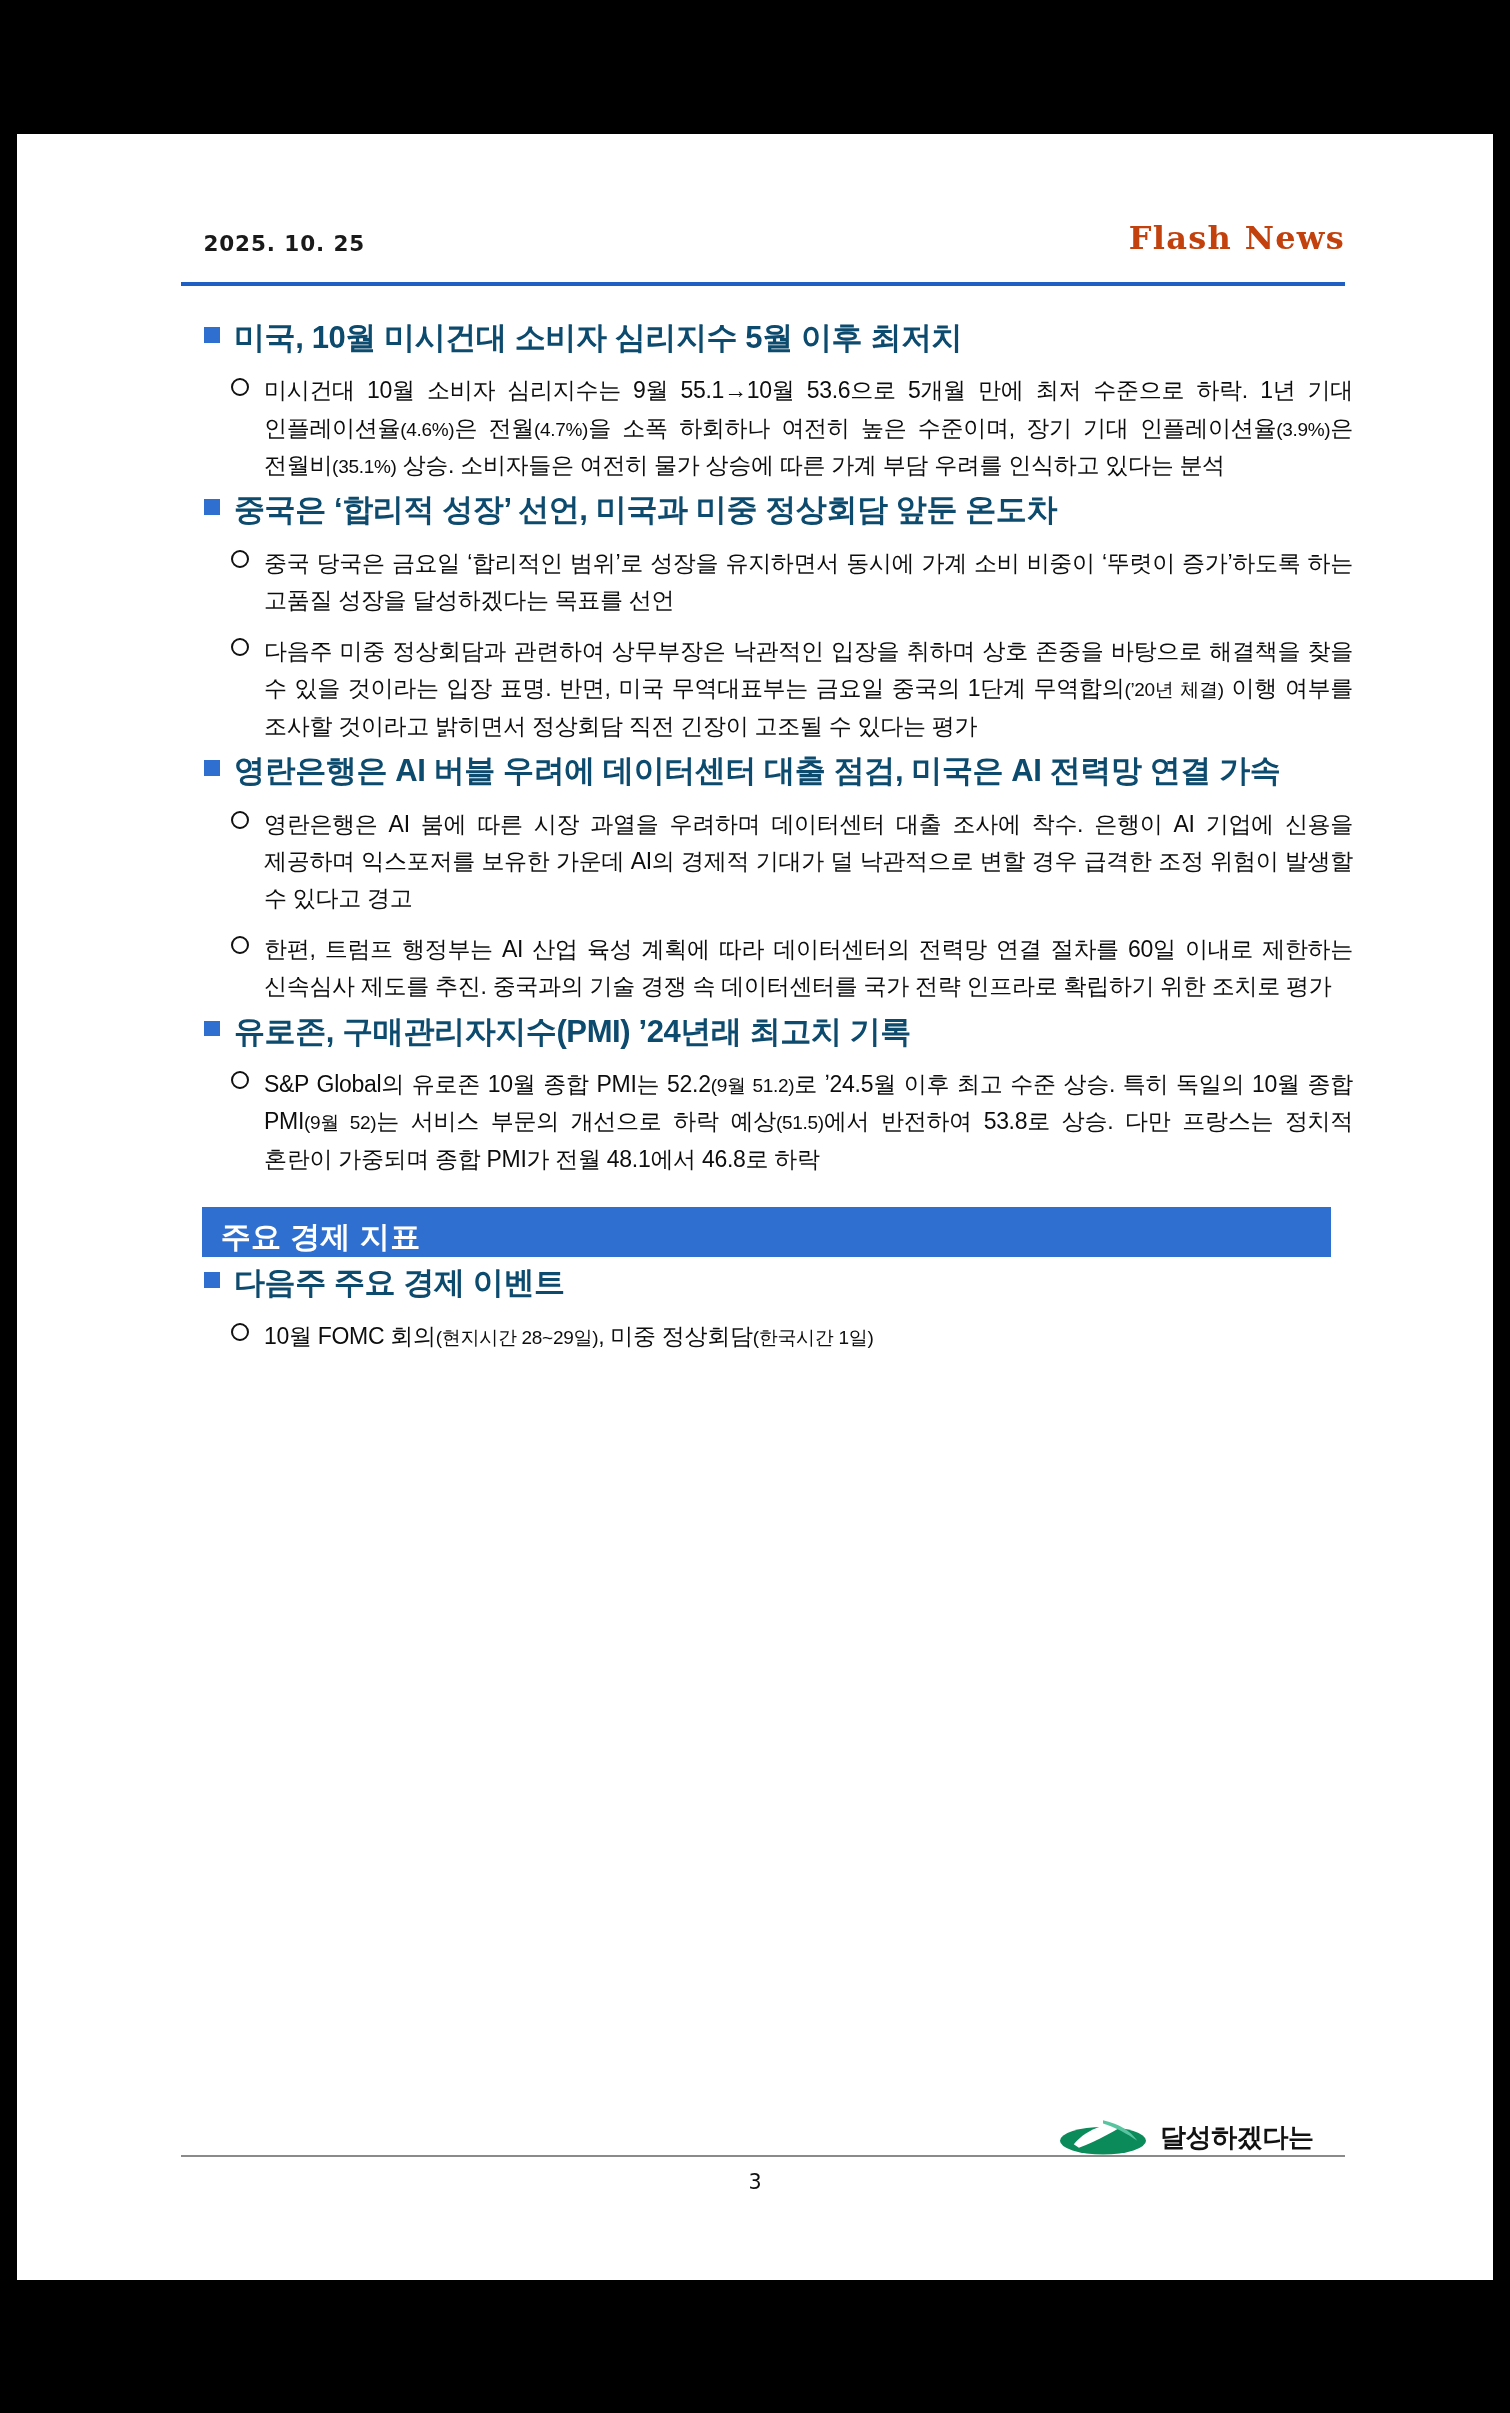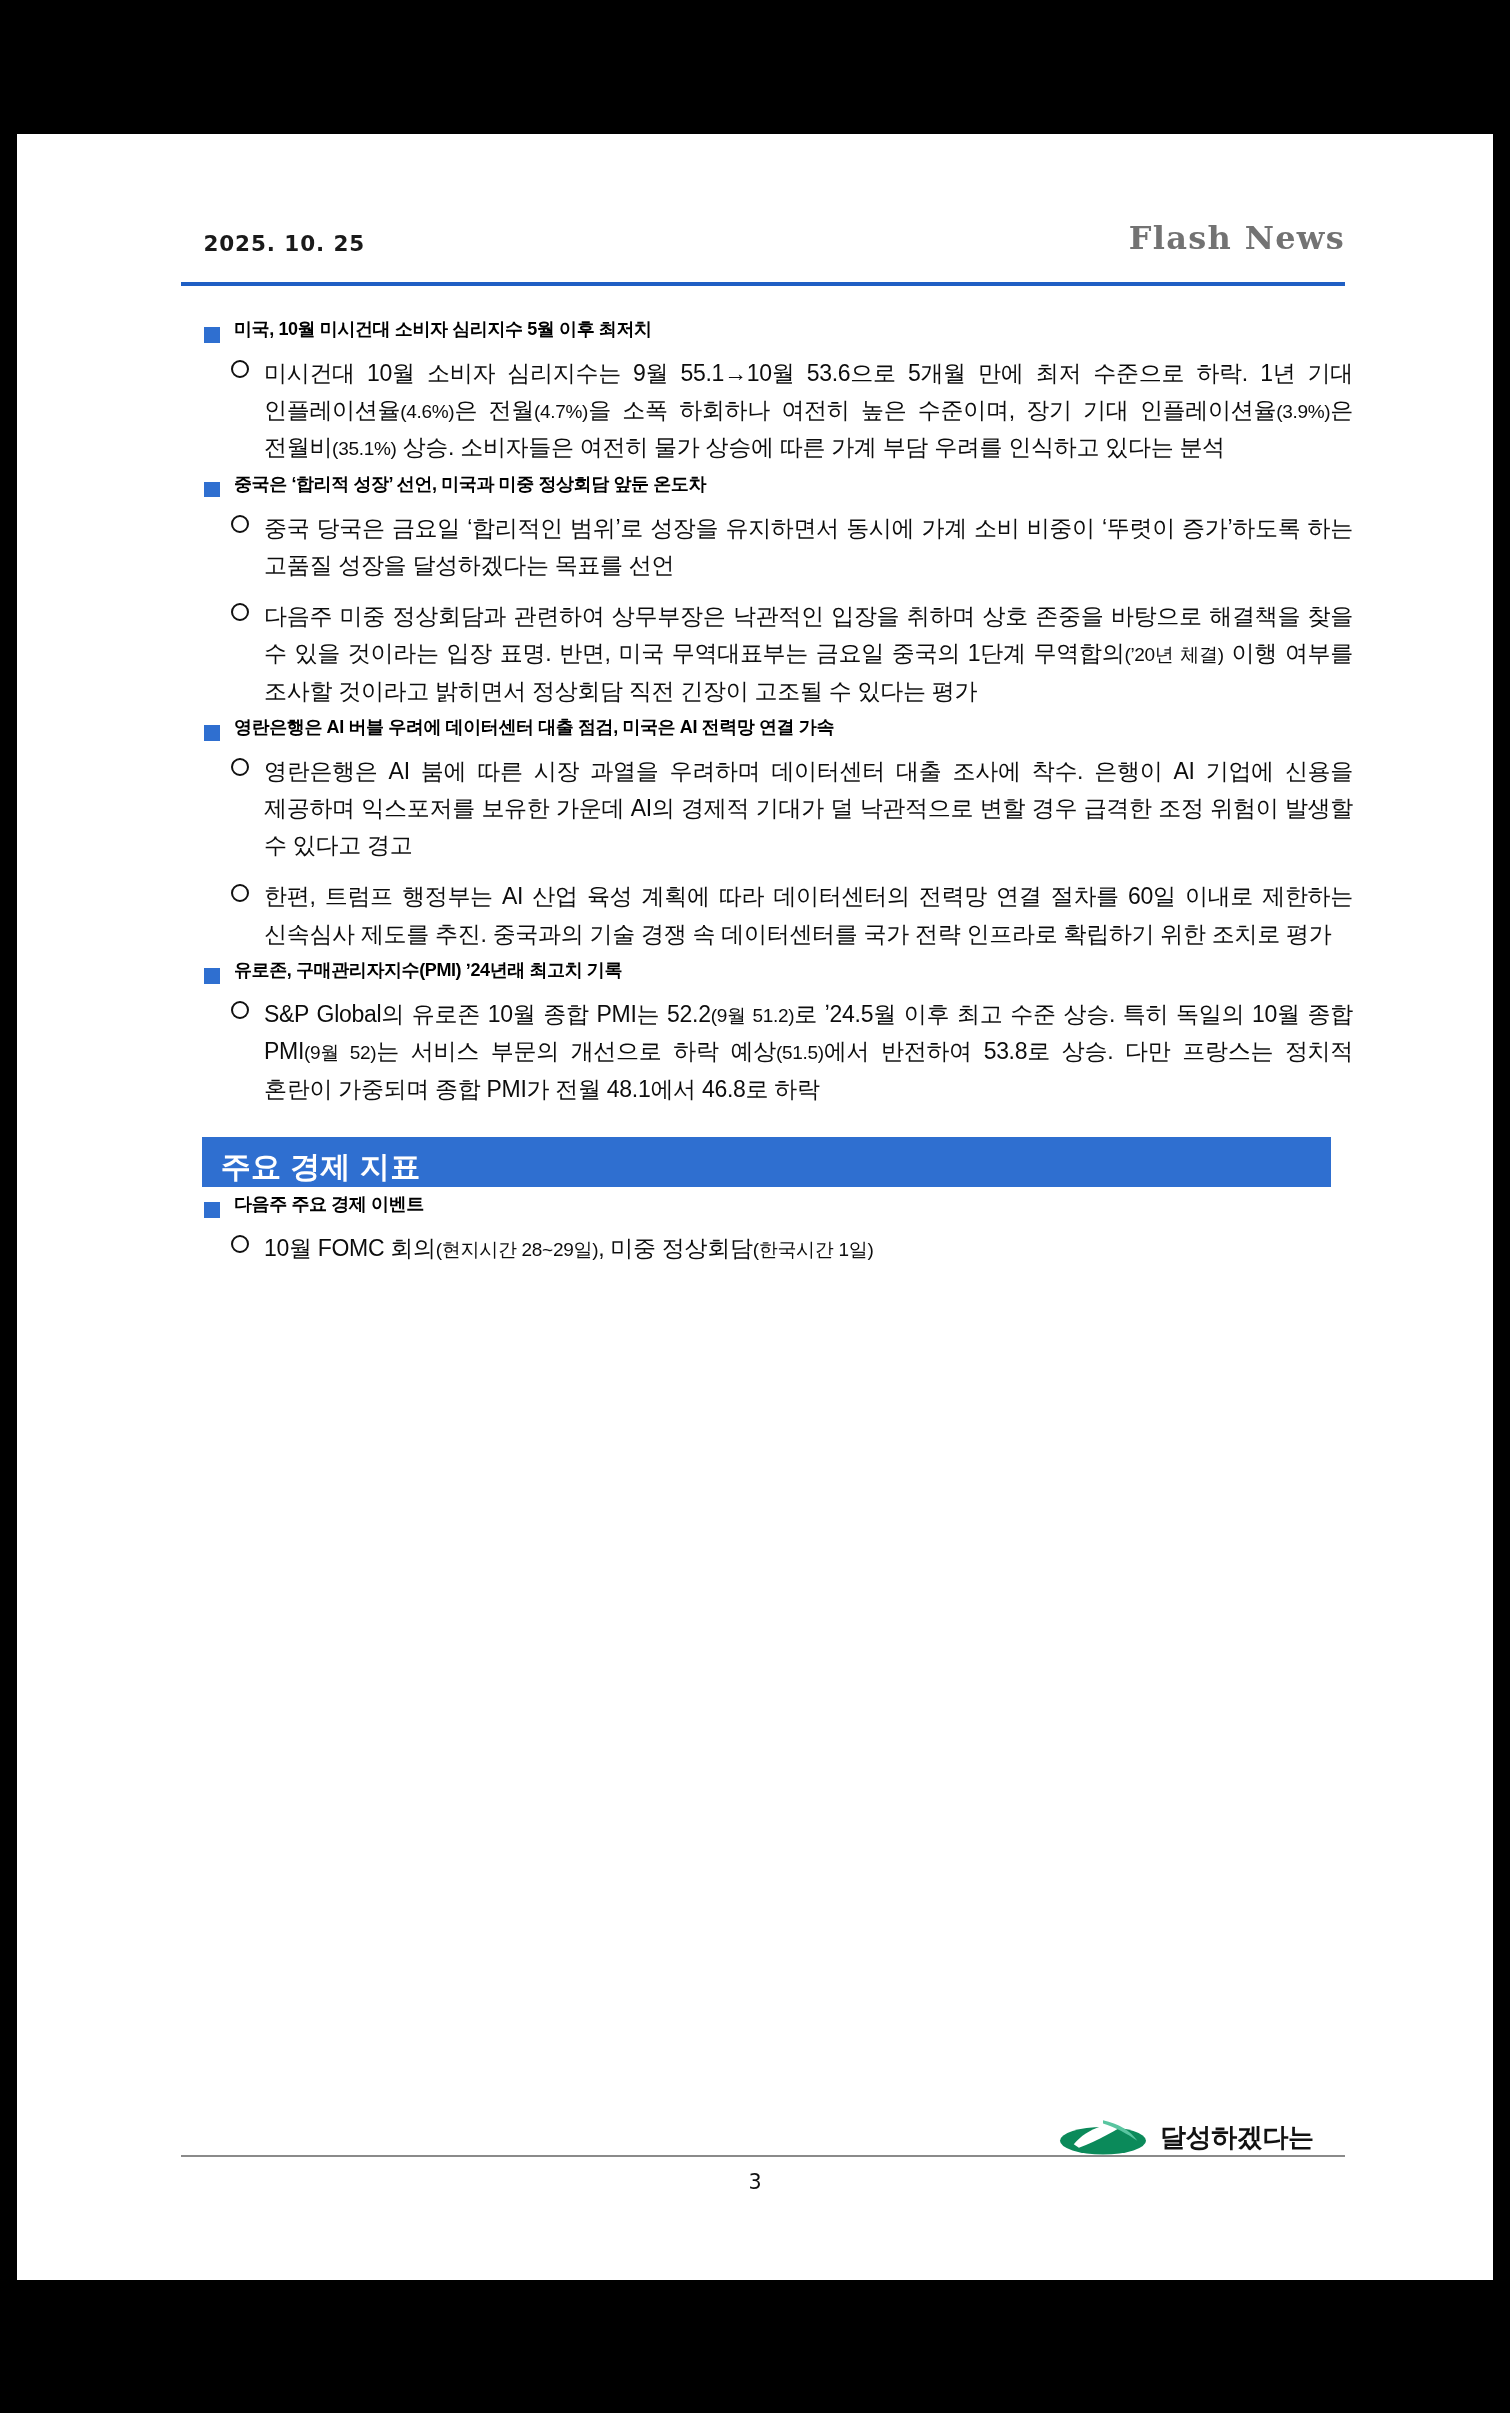--- a/index.html
+++ b/index.html
@@ -46,21 +46,21 @@
     color: #1a1a1a;
     font-weight: bold;
     font-family: "DejaVu Sans", sans-serif;
   }
   .header .brand {
     position: absolute;
     right: 0px;
     top: 12px;
     font-size: 32px;
     font-weight: bold;
-    color: #737373;
+    color: #c2410c;
     font-family: "DejaVu Serif", serif;
     letter-spacing: 1.3px;
   }
   .header-rule {
     position: absolute;
     left: 164px;
     top: 148px;
     width: 1164px;
     height: 4.3px;
     background: #1f5fc4;
@@ -80,23 +80,23 @@
   .h-item:first-child { margin-top: 13.8px; }
   .h-marker {
     position: absolute;
     left: 23px;
     top: 10.3px;
     width: 15.5px;
     height: 15.5px;
     background: #2f6fd0;
   }
   .h-title {
-    font-size: 18px;
-    font-weight: bold;
-    color: #000000;
+    font-size: 31px;
+    font-weight: bold;
+    color: #0c4a6e;
     letter-spacing: -0.4px;
     line-height: 1.35;
   }
   .sub {
     position: relative;
     margin-top: 13.8px;
     padding-left: 83px;
   }
   .sub-marker {
     position: absolute;

